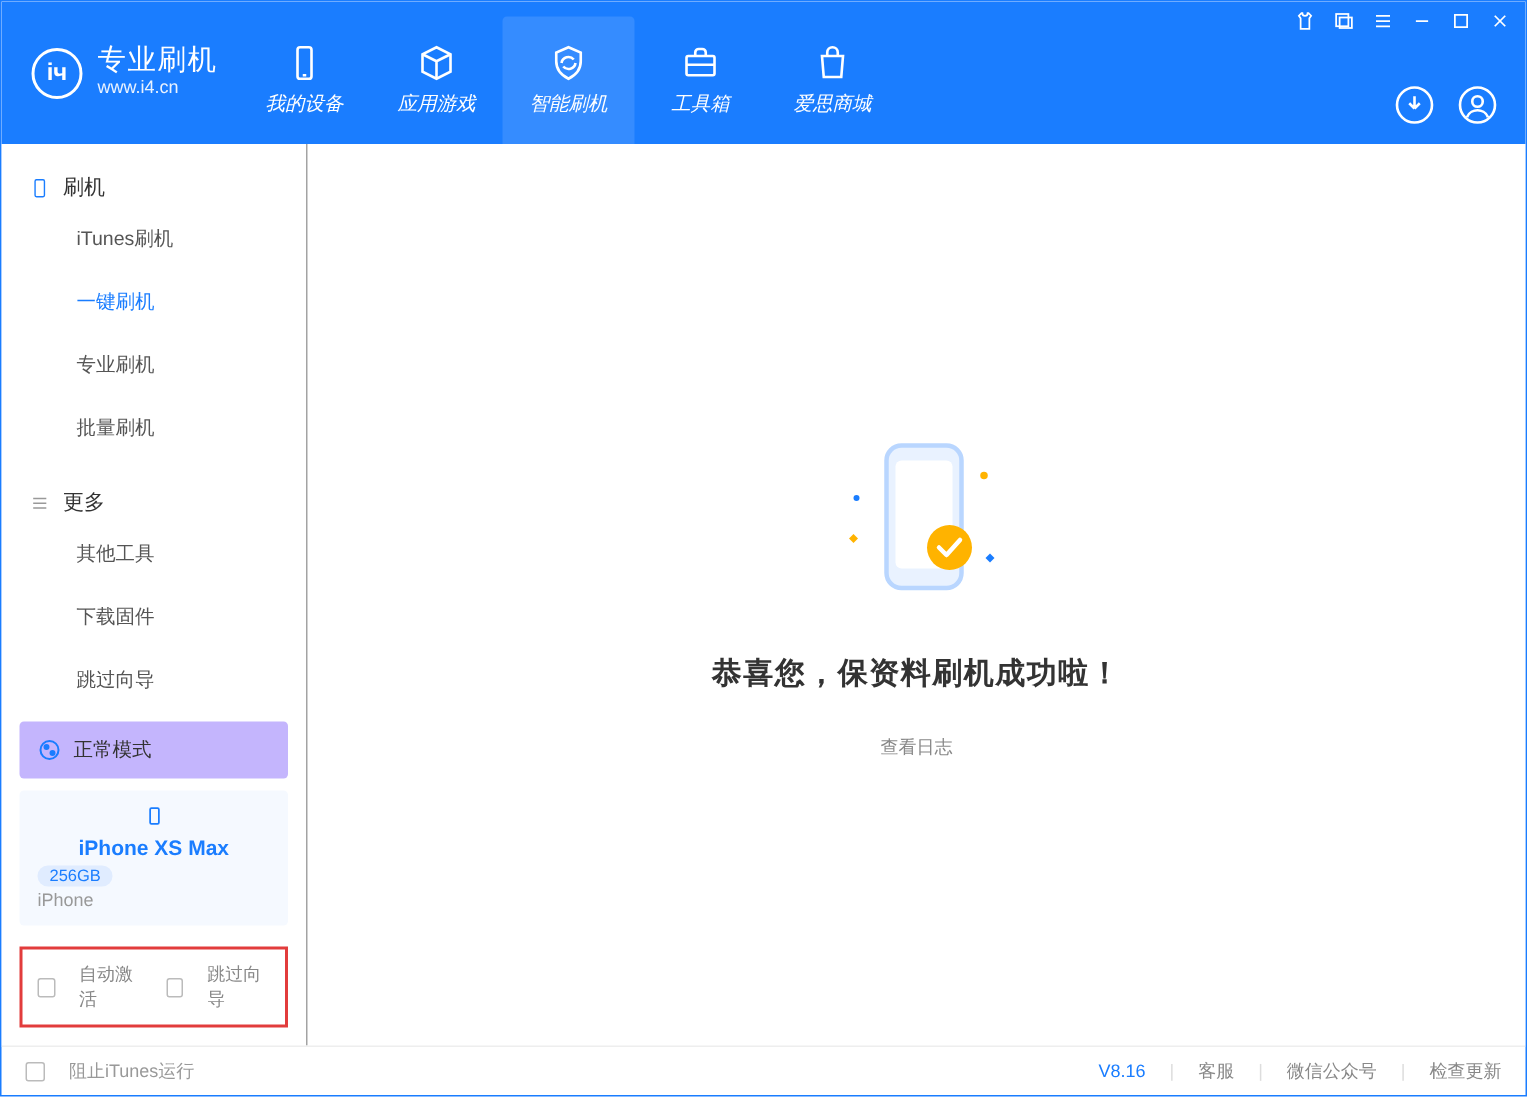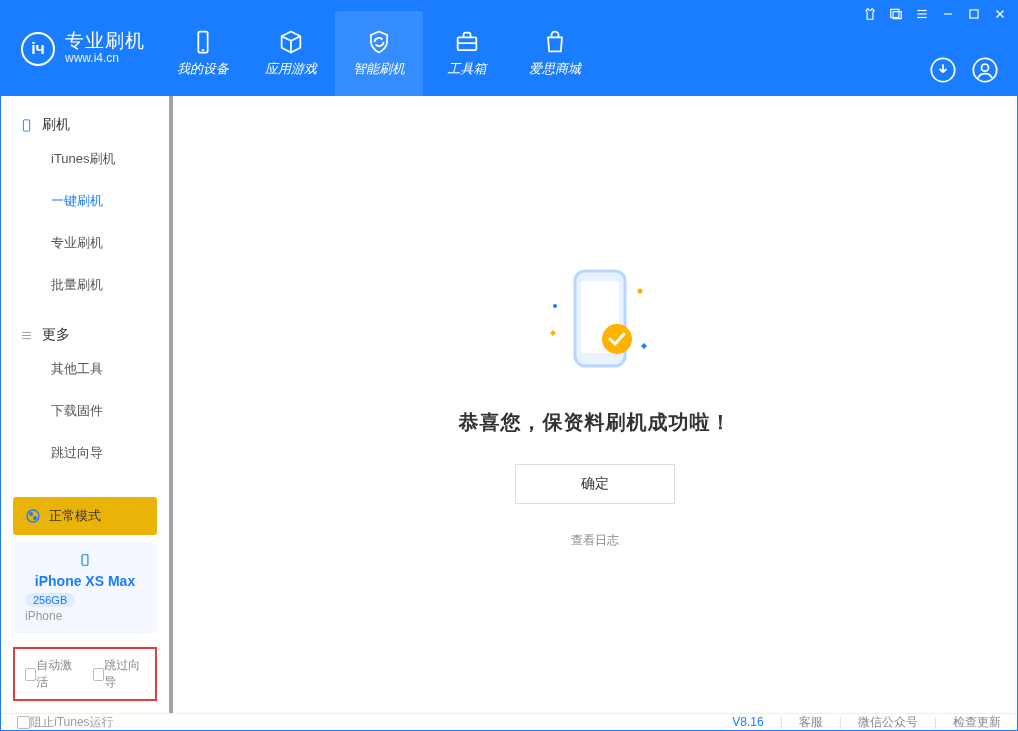--- a/index.html
+++ b/index.html
@@ -18,46 +18,46 @@
   .nav { display: flex; align-items: stretch; margin-top: 10px; font-style: italic; }
   .nav-item { width: 88px; display: flex; flex-direction: column; align-items: center; justify-content: center; gap: 6px; cursor: pointer; position: relative; }
   .nav-item.active { background: rgba(255,255,255,.12); border-top-left-radius: 3px; border-top-right-radius: 3px; }
   .nav-item .navicon { width: 28px; height: 24px; display:flex; align-items:center; justify-content:center; }
   .nav-item span { font-size: 13px; }
   .header-right { position: absolute; right: 18px; bottom: 12px; display: flex; gap: 14px; }
   .header-right svg { width: 28px; height: 28px; }
 
   
   .body { flex: 1; display: flex; background: #fff; }
-  .sidebar { width: 172px; display: flex; flex-direction: column; border-right: 4px solid #a3a3a3; }
+  .sidebar { width: 204px; display: flex; flex-direction: column; border-right: 1px solid #a3a3a3; }
   .side-scroll { flex:1; padding-top: 10px; }
   .sec-header { display: flex; align-items: center; gap: 8px; padding: 10px 18px 4px; font-weight: 500; font-size: 14px; color: #333; }
   .sec-header svg { width: 15px; height: 15px; }
   .side-item { padding: 12px 18px 12px 50px; font-size: 13px; color: #555; cursor: pointer; }
   .side-item.active { color: #1a7dff; }
   .side-bottom { padding: 0 12px; }
-  .mode-card { background: #eab308; border-radius: 3px; padding: 10px 12px; display:flex; align-items:center; gap:8px; font-weight:500; color:#333; margin-bottom: 8px; }
+  .mode-card { background: #c4b5fd; border-radius: 3px; padding: 10px 12px; display:flex; align-items:center; gap:8px; font-weight:500; color:#333; margin-bottom: 8px; }
   .mode-card svg { width:16px; height:16px; }
   .device-card { background:#f5f9ff; border-radius:3px; padding:10px 12px; color:#1a7dff; margin-bottom: 14px; }
   .device-card .dname { font-weight:600; font-size: 14px; display:flex; align-items:center; gap:6px;flex-direction:column; }
   .badge { display:inline-block; background:#e0ecff; color:#1a7dff; font-size:11px; padding:1px 8px; border-radius:9px; margin-top:4px; }
   .device-card .dtype { color:#999; font-size:12px; margin-top:2px; }
   .checkbox-row { border: 2px solid #e23c3c; padding: 8px 10px; display: flex; gap: 16px; font-size:12px; color:#888; margin: 0 12px 12px; }
-  .chk { display:flex; align-items:center; gap:0; }
+  .chk { display:flex; align-items:center; gap:16px; }
   .chkbox { width: 13px; height:13px; border:1px solid #bbb; border-radius:2px; display:inline-block; }
 
   
   .main { flex:1; display:flex; flex-direction:column; align-items:center; justify-content:center; gap: 28px; }
   .success-ill { position:relative; width: 120px; height: 120px; }
   .success-msg { font-size: 20px; color:#333; font-weight:700; letter-spacing:1px; }
   .ok-btn { width: 160px; height: 40px; border:1px solid #ddd; background:#fff; font-size:14px; color:#333; cursor:pointer; }
   .view-log { font-size:12px; color:#888; cursor:pointer; }
 
   
-  .footer { height: 17px; border-top:1px solid #eee; display:flex; align-items:center; padding: 0 16px; font-size:12px; color:#888; }
+  .footer { height: 33px; border-top:1px solid #eee; display:flex; align-items:center; padding: 0 16px; font-size:12px; color:#888; }
   .footer .chk { color:#999; }
   .footer-right { margin-left:auto; display:flex; gap:16px; align-items:center; }
   .footer-right .sep { color:#ddd; }
   .version { color:#1a7dff; }
 </style>
 </head>
 <body>
 
 <div class="header">
   <div class="titlebar-controls">
@@ -222,21 +222,20 @@
         <path d="M15 72 l3 -3 l3 3 l-3 3 z" fill="#ffb300"></path>
         <circle cx="105" cy="30" r="2.5" fill="#ffb300"></circle>
         <path d="M106 85 l3 -3 l3 3 l-3 3 z" fill="#1a7dff"></path>
         <rect x="40" y="10" width="50" height="95" rx="10" fill="#e9f2ff" stroke="#b9d6ff" stroke-width="3"></rect>
         <rect x="46" y="20" width="38" height="72" rx="4" fill="#fff"></rect>
         <circle cx="82" cy="78" r="15" fill="#ffb300"></circle>
         <path d="M75 78 l5 5 l9 -10" stroke="#fff" stroke-width="3" fill="none" stroke-linecap="round" stroke-linejoin="round"></path>
       </svg>
     </div>
     <div class="success-msg">恭喜您，保资料刷机成功啦！</div>
-    <button class="ok-btn">确定</button>
     <a class="view-log">查看日志</a>
   </div>
 </div>
 
 <div class="footer">
   <label class="chk">
       <span class="chkbox"></span>
       <span>阻止iTunes运行</span>
     </label>
   <div class="footer-right">

